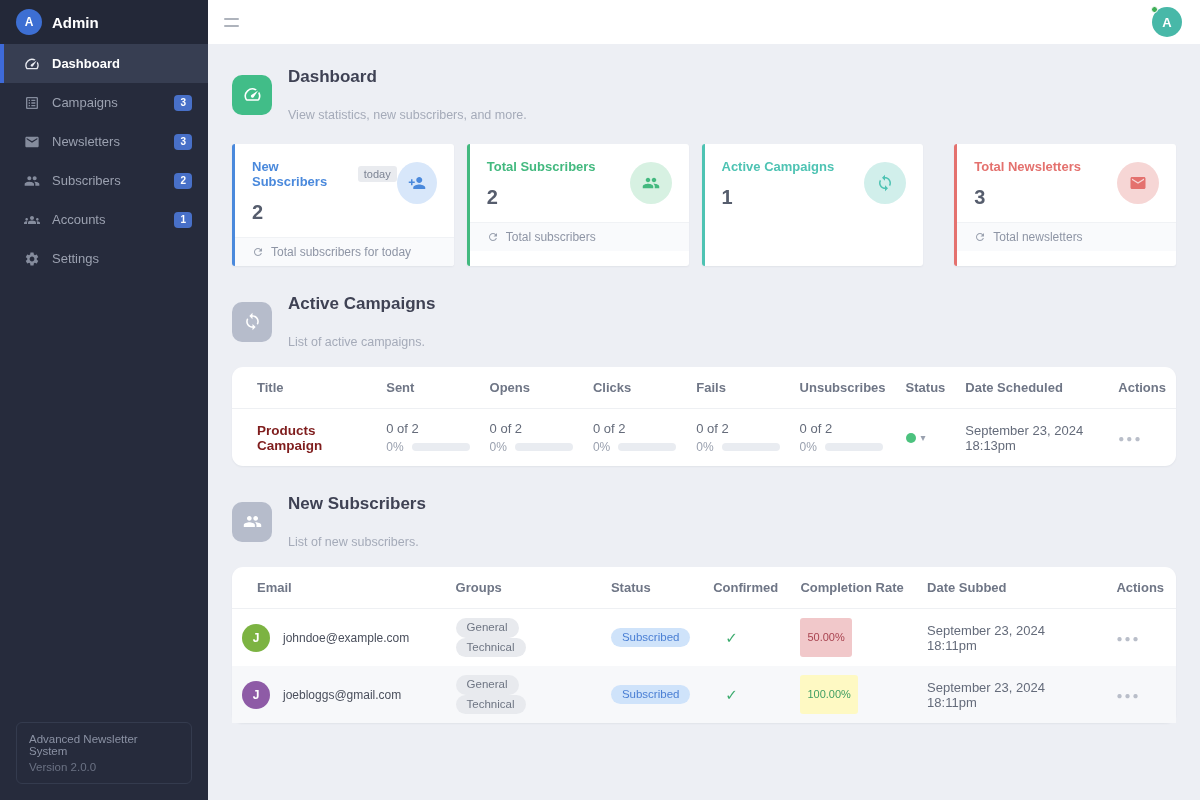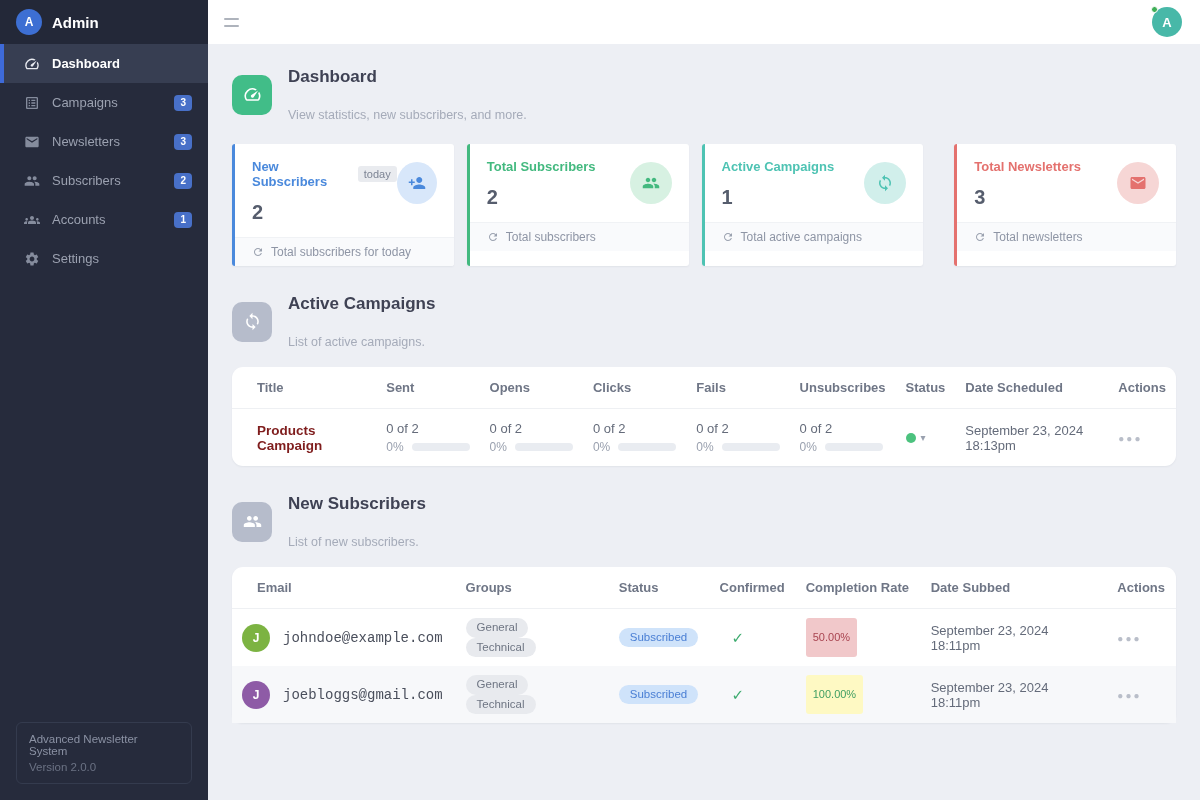--- a/index.html
+++ b/index.html
@@ -122,21 +122,21 @@
   .status-cell { display:flex; align-items:center; gap:5px; cursor:pointer; }
   .status-dot { width:10px; height:10px; border-radius:50%; background:#4cc27e; }
   .caret { font-size:10px; color:#9aa1af; }
   .dots-btn { color:#b9bec9; font-size:10px; letter-spacing:2px; cursor:pointer; font-weight:bold; }
 
   .email-cell { display:flex; align-items:center; gap:13px; }
   .sub-avatar {
     width:28px; height:28px; border-radius:50%; color:#fff; font-size:12px; font-weight:bold;
     display:flex; align-items:center; justify-content:center;
   }
-  .email-text { font-size:14px; color:#4a4f5c;font-family:Liberation Mono, monospace; }
+  .email-text { font-size:12px; color:#4a4f5c; }
   .pill {
     display:inline-block; padding:4px 11px; border-radius:11px; font-size:11.5px; line-height:1;
   }
   .pill.group { background:#e8eaee; color:#6e7583; margin-right:4px; }
   .pill.subscribed { background:#cfe3fa; color:#4a7fd4; }
   .check { color:#3cab6e; font-size:15px; font-weight:bold; }
   .rate {
     display:inline-block; padding:14px 7px; border-radius:3px; font-size:11px; line-height:1;
   }
   .rate.low  { background:#f1c8ca; color:#a94450; }
@@ -291,26 +291,20 @@
             <div class="stat-title-row">
               <span class="stat-title">Active Campaigns</span>
             </div>
             <div class="stat-value">1</div>
           </div>
           <div class="stat-circle">
             <svg viewBox="0 0 24 24" fill="currentColor">
                 <path d="M12 4V1L8 5l4 4V6c3.31 0 6 2.69 6 6 0 1.01-.25 1.97-.7 2.8l1.46 1.46C19.54 15.03 20 13.57 20 12c0-4.42-3.58-8-8-8zm0 14c-3.31 0-6-2.69-6-6 0-1.01.25-1.97.7-2.8L5.24 7.74C4.46 8.97 4 10.43 4 12c0 4.42 3.58 8 8 8v3l4-4-4-4v3z"></path>
               </svg>
           </div>
-        </div>
-        <div class="stat-footer">
-          <svg viewBox="0 0 24 24" fill="currentColor">
-              <path d="M17.65 6.35C16.2 4.9 14.21 4 12 4c-4.42 0-7.99 3.58-7.99 8s3.57 8 7.99 8c3.73 0 6.84-2.55 7.73-6h-2.08c-.82 2.33-3.04 4-5.65 4-3.31 0-6-2.69-6-6s2.69-6 6-6c1.66 0 3.14.69 4.22 1.78L13 11h7V4l-2.35 2.35z"></path>
-            </svg>
-          <span>Total active campaigns</span>
         </div>
       </div>
 
       <div class="stat-card c-red">
         <div class="stat-body">
           <div>
             <div class="stat-title-row">
               <span class="stat-title">Total Newsletters</span>
             </div>
             <div class="stat-value">3</div>

